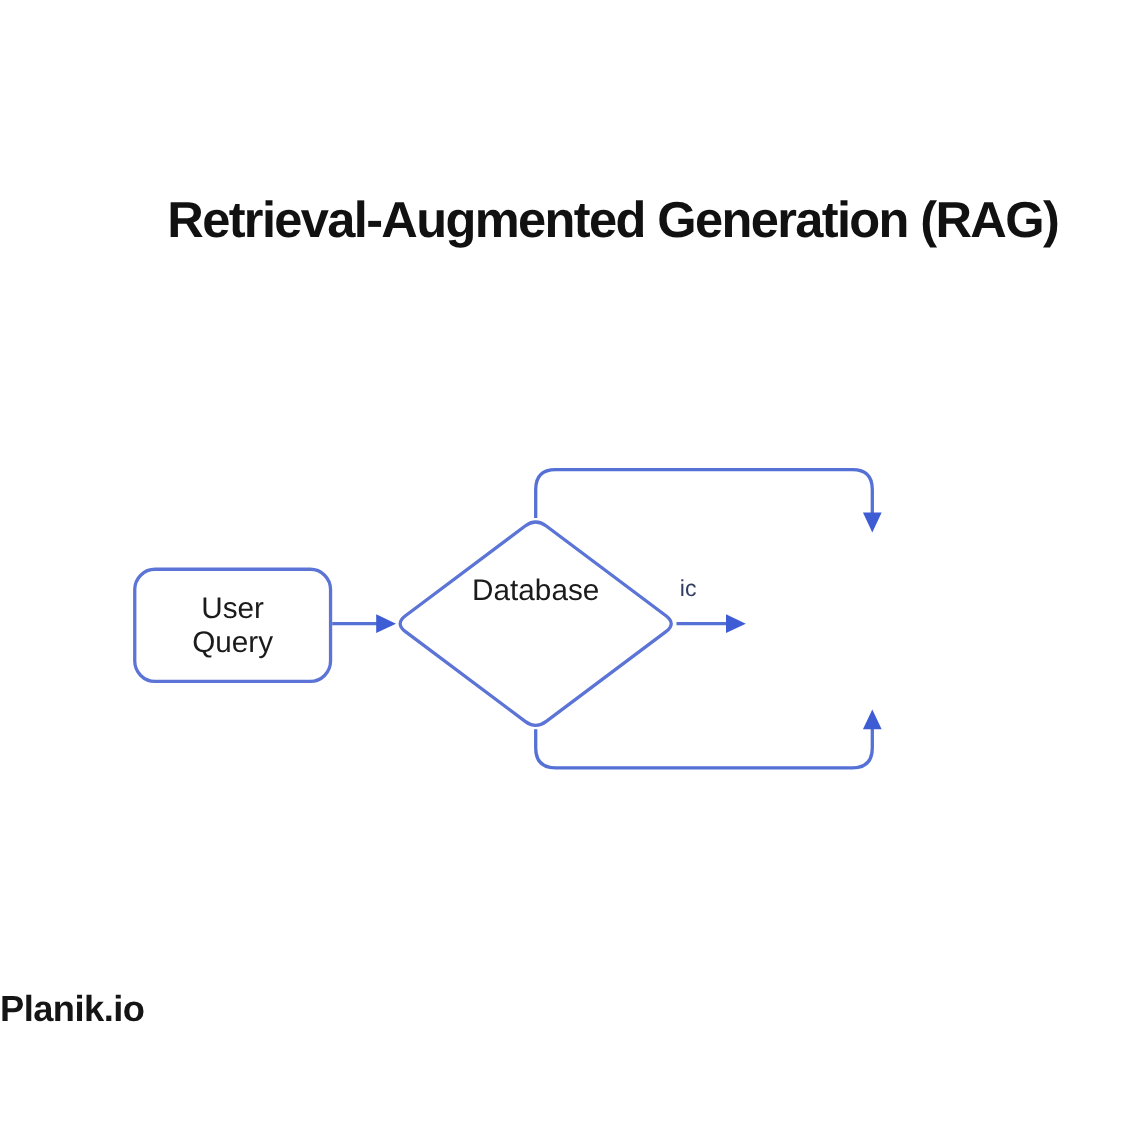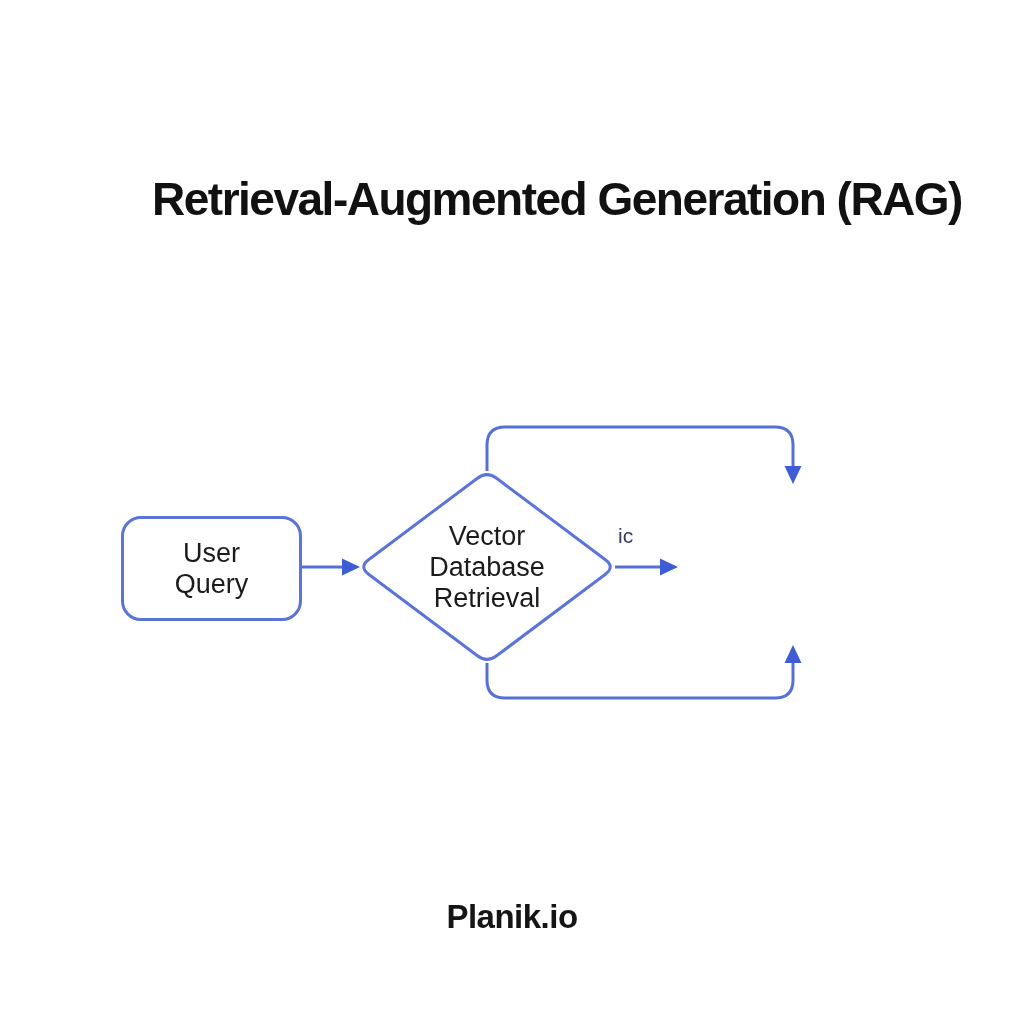--- a/index.html
+++ b/index.html
@@ -44,21 +44,21 @@
   }
   .diamond-label span{display:block;}
 
   .edge-label{
     position:absolute;left:618px;top:524px;width:44px;
     text-align:left;font-size:21px;color:var(--edge-label-color);
   }
 
   .footer-brand{
     position:absolute;left:0;right:0;top:898px;
-    text-align:center;font-size:33px;font-weight:700;color:#151515;
+    text-align:left;font-size:33px;font-weight:700;color:#151515;
     letter-spacing:-0.5px;
   }
 </style>
 </head>
 <body>
 
 <div class="canvas">
 
   <div class="diagram-title">Retrieval-Augmented Generation (RAG)</div>
 
@@ -80,23 +80,21 @@
   </svg>
 
   <div class="node node-user-query">
     <div class="node-label">
       <span>User</span>
       <span>Query</span>
     </div>
   </div>
 
   <div class="diamond-label">
-    <span>Vector</span>
     <span>Database</span>
-    <span>Retrieval</span>
   </div>
 
   <div class="edge-label">ic</div>
 
 
   <div class="footer-brand">Planik.io</div>
 
 </div>
 
 </body></html>

